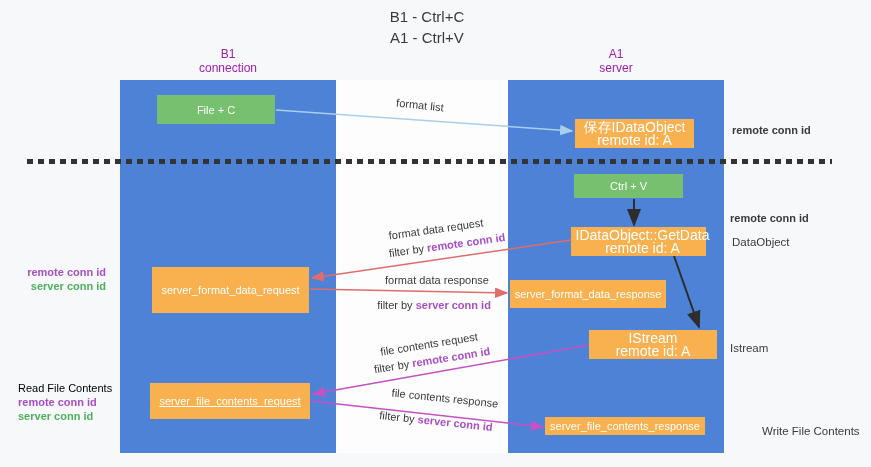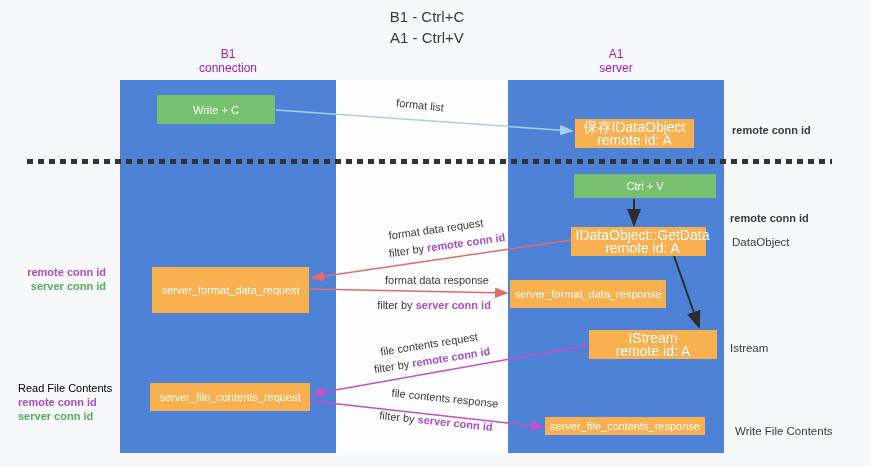--- a/index.html
+++ b/index.html
@@ -107,29 +107,29 @@
     <line x1="674" y1="256" x2="699" y2="327" style="stroke:var(--arrow-black,#2d2d2d)" stroke-width="2" marker-end="url(#m-black)"></line>
     <line x1="571" y1="240" x2="312" y2="278" style="stroke:var(--arrow-red,#e06c6c)" stroke-width="1.5" marker-end="url(#m-red)"></line>
     <line x1="310" y1="289" x2="507" y2="293" style="stroke:var(--arrow-red,#e06c6c)" stroke-width="1.5" marker-end="url(#m-red)"></line>
     <line x1="589" y1="345" x2="313" y2="394" style="stroke:var(--arrow-magenta,#c651c4)" stroke-width="1.5" marker-end="url(#m-magenta)"></line>
     <line x1="311" y1="401" x2="543" y2="427" style="stroke:var(--arrow-magenta,#c651c4)" stroke-width="1.5" marker-end="url(#m-magenta)"></line>
   </svg>
 
   <div class="dash-line"></div>
 
   <div class="box green single" style="left:157px;top:95px;width:118px;height:29px;">
-    <span>Write + C</span>
+    <span>File + C</span>
   </div>
 
   <div class="box orange" style="left:575px;top:119px;width:119px;height:29px;">
     <div class="l1">保存IDataObject</div>
     <div class="l2">remote id: A</div>
   </div>
 
-  <div class="box green single" style="left:574px;top:174px;width:142px;height:24px;">
+  <div class="box green single" style="left:574px;top:174px;width:109px;height:24px;">
     <span>Ctrl + V</span>
   </div>
 
   <div class="box orange" style="left:571px;top:227px;width:127px;height:29px;padding-left:8px;">
     <div class="l1">IDataObject::GetData</div>
     <div class="l2">remote id: A</div>
   </div>
 
   <div class="box orange single" style="left:152px;top:267px;width:157px;height:46px;">
     <span>server_format_data_request</span>
@@ -137,21 +137,21 @@
 
   <div class="box orange single" style="left:510px;top:280px;width:156px;height:28px;">
     <span>server_format_data_response</span>
   </div>
 
   <div class="box orange" style="left:589px;top:330px;width:128px;height:29px;">
     <div class="l1">IStream</div>
     <div class="l2">remote id: A</div>
   </div>
 
-  <div class="box orange single" style="left:150px;top:383px;width:160px;height:28px;">
+  <div class="box orange single" style="left:150px;top:383px;width:160px;height:36px;text-decoration:underline;">
     <span>server_file_contents_request</span>
   </div>
 
   <div class="box orange single" style="left:545px;top:417px;width:160px;height:18px;">
     <span>server_file_contents_response</span>
   </div>
 
   <div class="mid-label" style="left:420px;top:99px;transform:translateX(-50%) rotate(6deg);">format list</div>
 
   <div class="mid-label" style="left:436px;top:223px;transform:translateX(-50%) rotate(-8deg);">format data request</div>
@@ -182,15 +182,15 @@
   <div class="side-group" style="left:18px;top:381px;width:102px;">
     <div>Read File Contents</div>
     <div class="purple">remote conn id</div>
     <div class="greentxt">server conn id</div>
   </div>
 
   <div class="side-note purple" style="left:732px;top:123px;">remote conn id</div>
   <div class="side-note purple" style="left:730px;top:211px;">remote conn id</div>
   <div class="side-note" style="left:732px;top:235px;font-size:11.5px;">DataObject</div>
   <div class="side-note" style="left:730px;top:341px;font-size:11.5px;">Istream</div>
-  <div class="side-note" style="left:735px;top:424px;font-size:11.5px;">Write File Contents</div>
+  <div class="side-note" style="left:762px;top:424px;font-size:11.5px;">Write File Contents</div>
 
 </div>
 
 </body></html>

